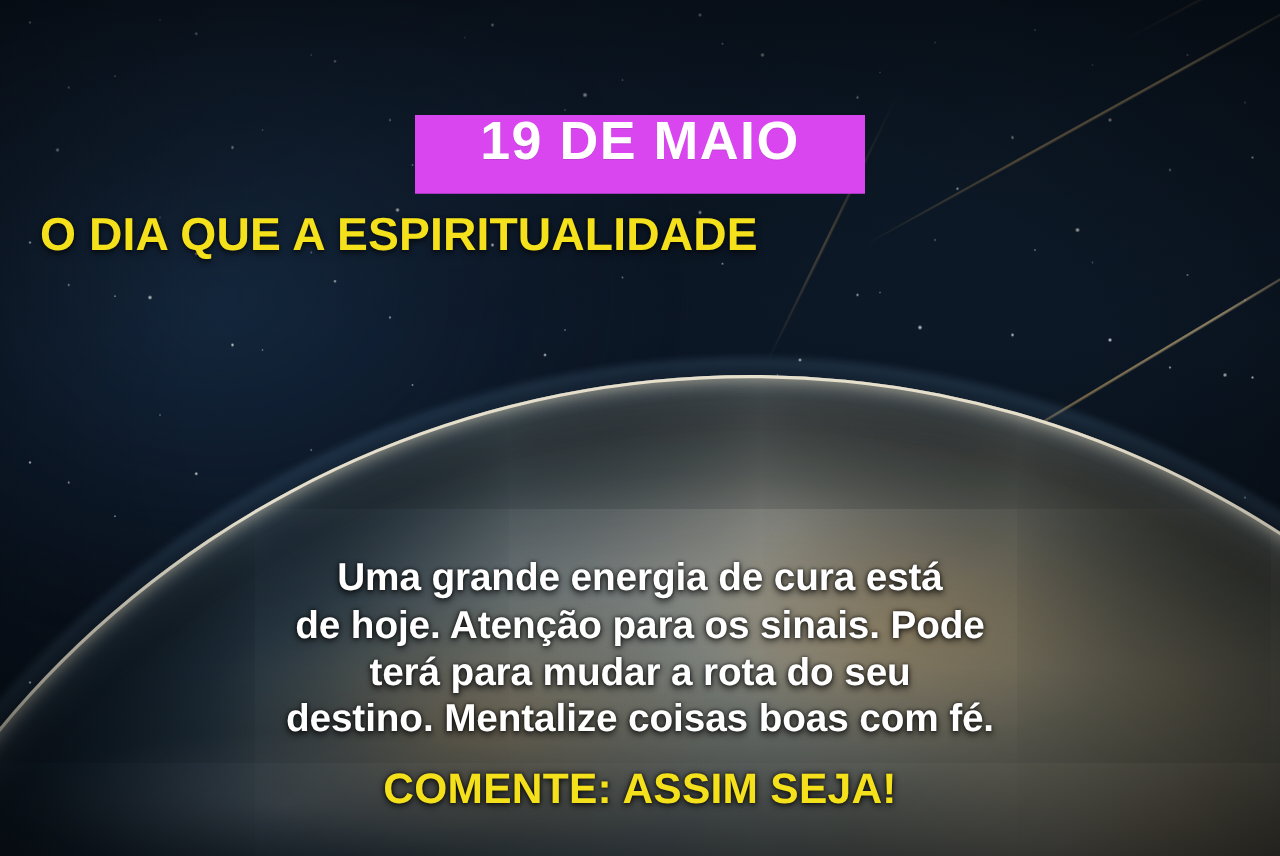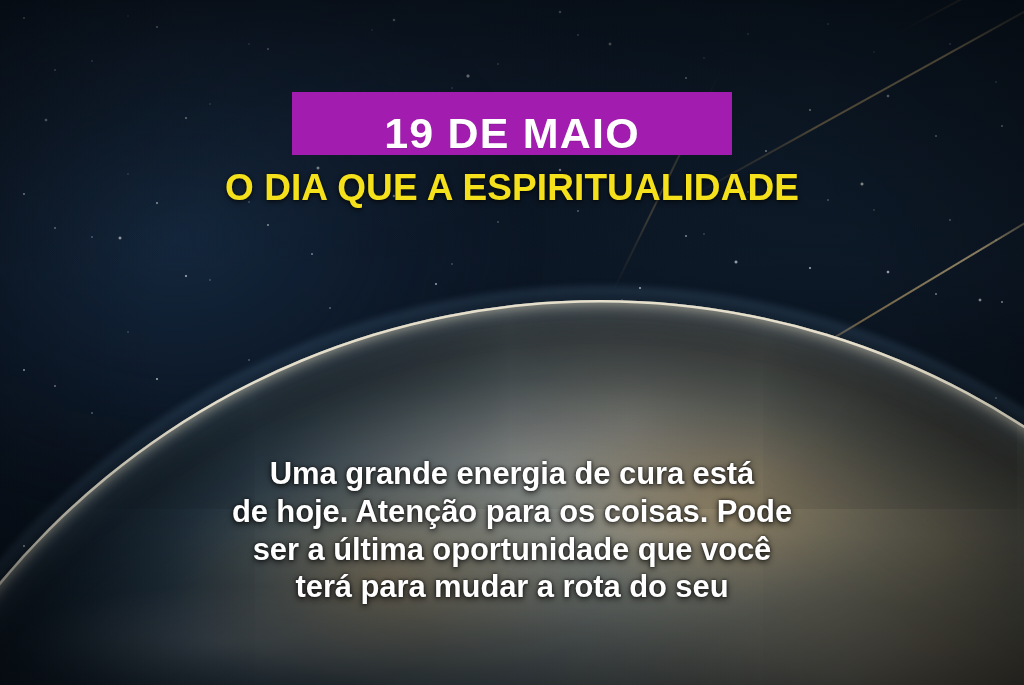--- a/index.html
+++ b/index.html
@@ -230,68 +230,66 @@
     position: absolute;
     inset: 0;
     z-index: 10;
   }
 
   .date-banner {
     position: absolute;
     left: 50%;
     transform: translateX(-50%);
     top: 92px;
-    width: 440px;
+    width: 360px;
     height: 63px;
-    background: #a21caf;
+    background: #d946ef;
     display: flex;
-    align-items: flex-end;
+    align-items: flex-start;
     justify-content: center;
   }
   .date-banner-text {
     color: #ffffff;
     font-size: 43px;
     font-weight: bold;
     letter-spacing: 1.2px;
     line-height: 1;
     white-space: nowrap;
     font-family: "Liberation Sans", sans-serif;
     text-shadow: 0 1px 0 rgba(0,0,0,.10);
   }
 
   .headline {
     position: absolute;
     left: 0; right: 0;
     top: 166px;
-    text-align: center;
     color: #F4E11C;
     font-size: 37px;
     font-weight: bold;
     line-height: 1.17;
     letter-spacing: .1px;
     font-family: "Liberation Sans", sans-serif;
     text-shadow: 0 2px 5px rgba(0,0,0,.62), 0 0 2px rgba(0,0,0,.55);
-    padding: 0 48px;
+    padding: 0 32px;
   }
   .headline .hl-line { display: block; white-space: nowrap; }
 
   .body-copy {
     position: absolute;
     left: 0; right: 0;
     top: 443px;
     text-align: center;
     color: #ffffff;
     font-size: 31px;
     font-weight: bold;
     line-height: 1.22;
     letter-spacing: -.1px;
     font-family: "Liberation Sans", sans-serif;
     text-shadow: 0 2px 6px rgba(0,0,0,.80), 0 0 3px rgba(0,0,0,.70);
     padding: 0 32px;
-    margin-top: 12px;
   }
   .body-copy .bc-line { display: block; white-space: nowrap; }
 
   .cta {
     position: absolute;
     left: 0; right: 0;
     top: 614px;
     text-align: center;
     color: #F4E11C;
     font-size: 34px;
@@ -333,20 +331,23 @@
     <div class="date-banner">
       <span class="date-banner-text">19 DE MAIO</span>
     </div>
 
     <div class="headline">
       <span class="hl-line">O DIA QUE A ESPIRITUALIDADE</span>
     </div>
 
     <div class="body-copy">
       <span class="bc-line">Uma grande energia de cura está</span>
-      <span class="bc-line">de hoje. Atenção para os coisas. Pode</span>
-      <span class="bc-line">ser a última oportunidade que você</span>
+      <span class="bc-line">de hoje. Atenção para os sinais. Pode</span>
       <span class="bc-line">terá para mudar a rota do seu</span>
+      <span class="bc-line">destino. Mentalize coisas boas com fé.</span>
     </div>
 
+    <div class="cta">
+      <span>COMENTE: ASSIM SEJA!</span>
+    </div>
 
   </div>
 </div>
 
 </body></html>

